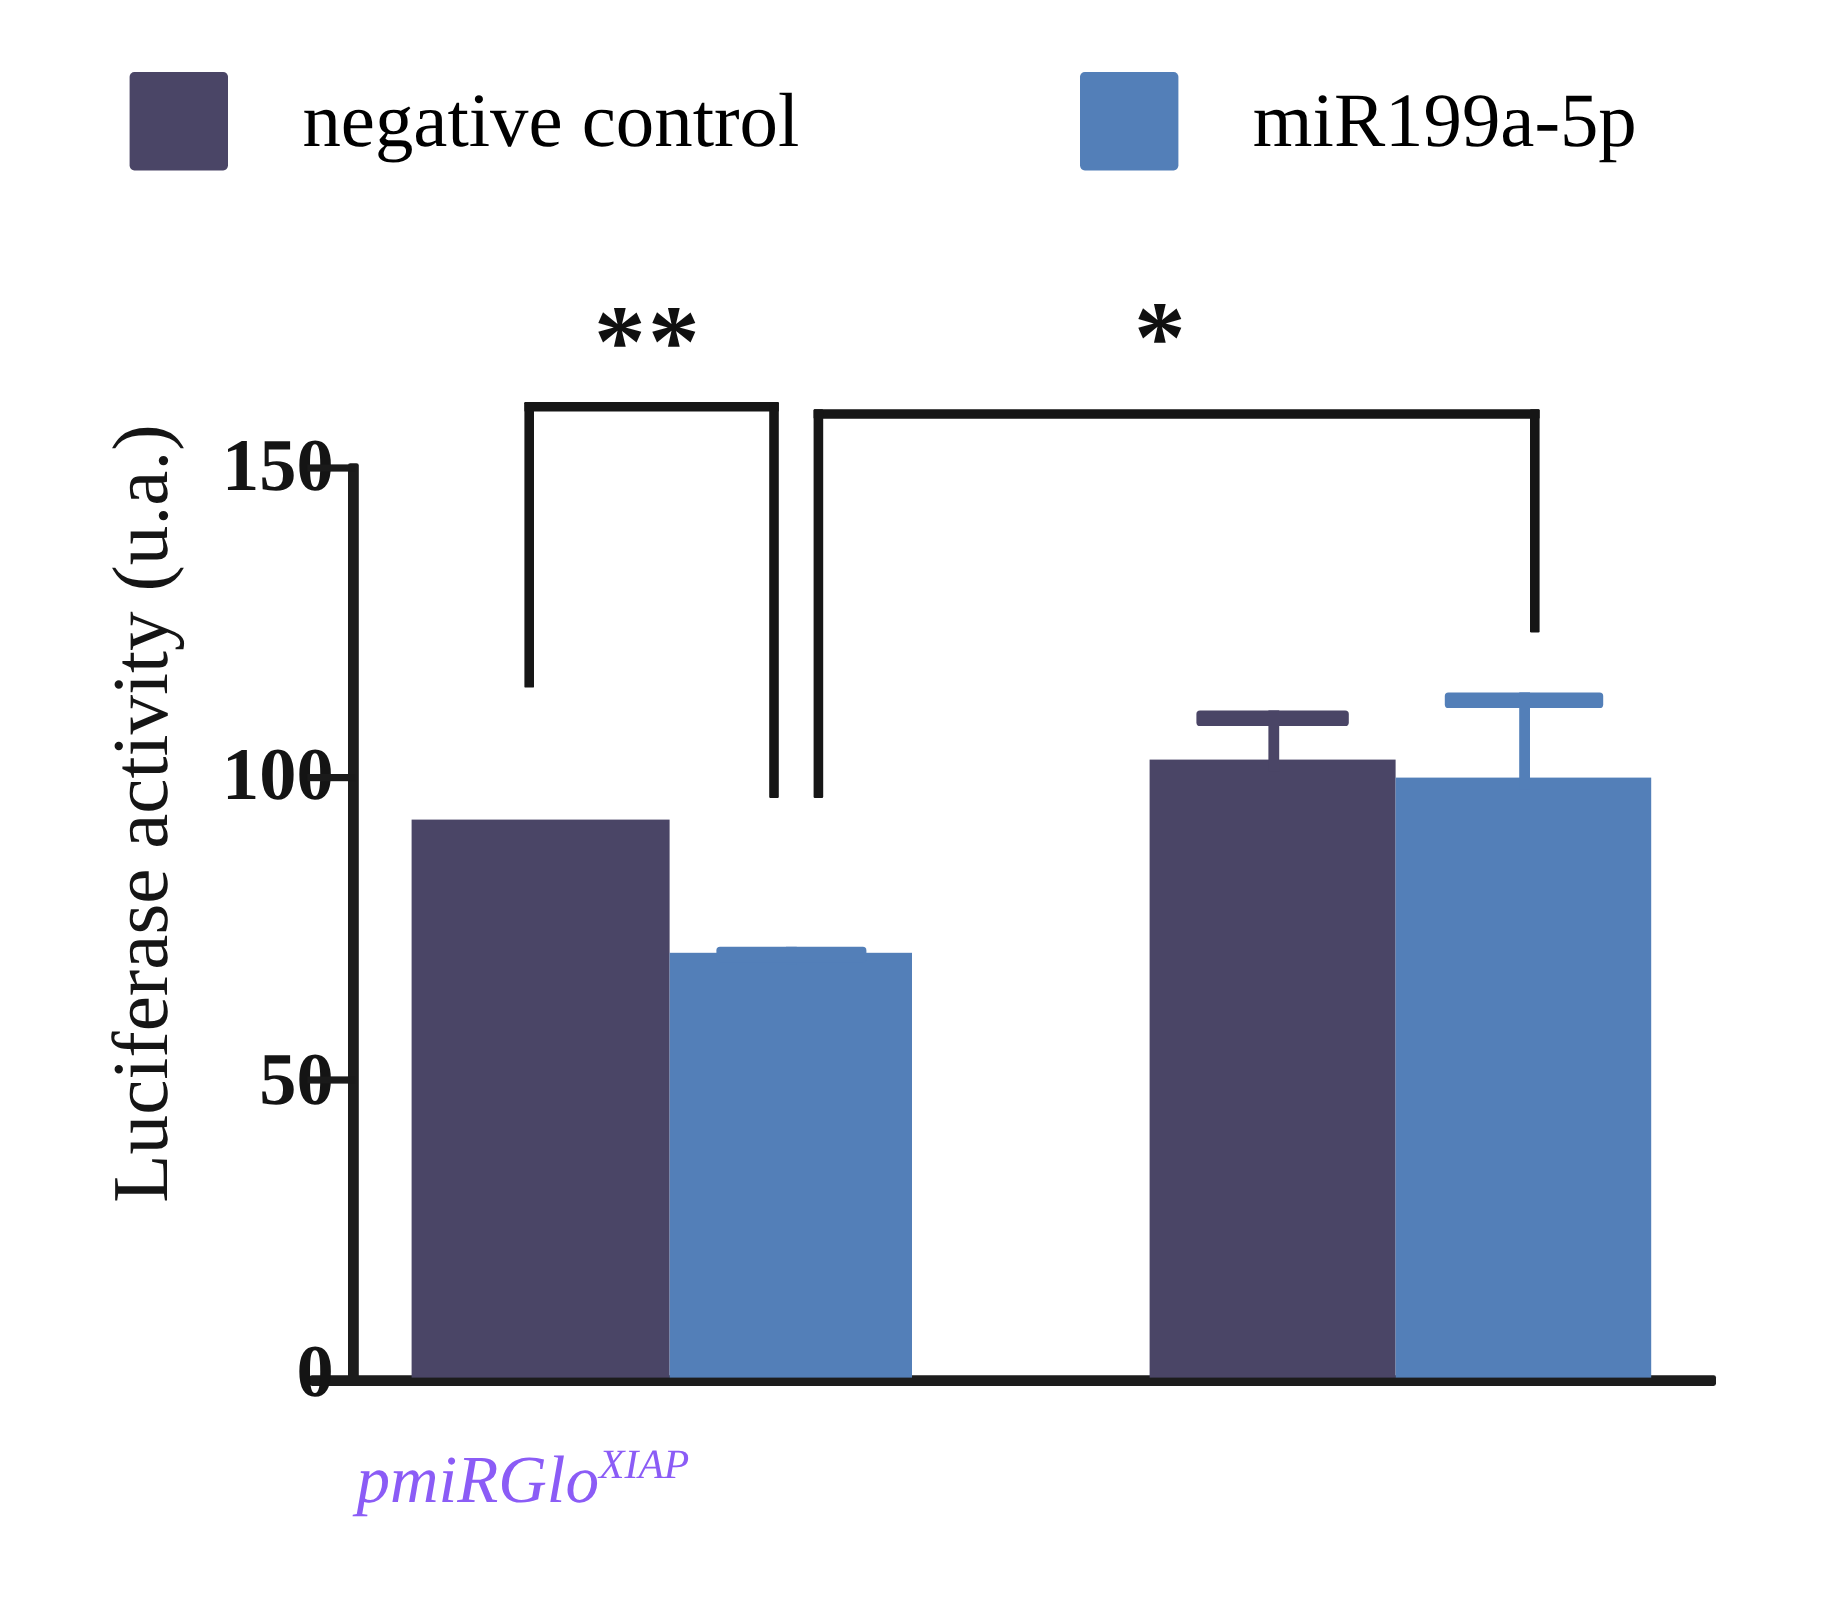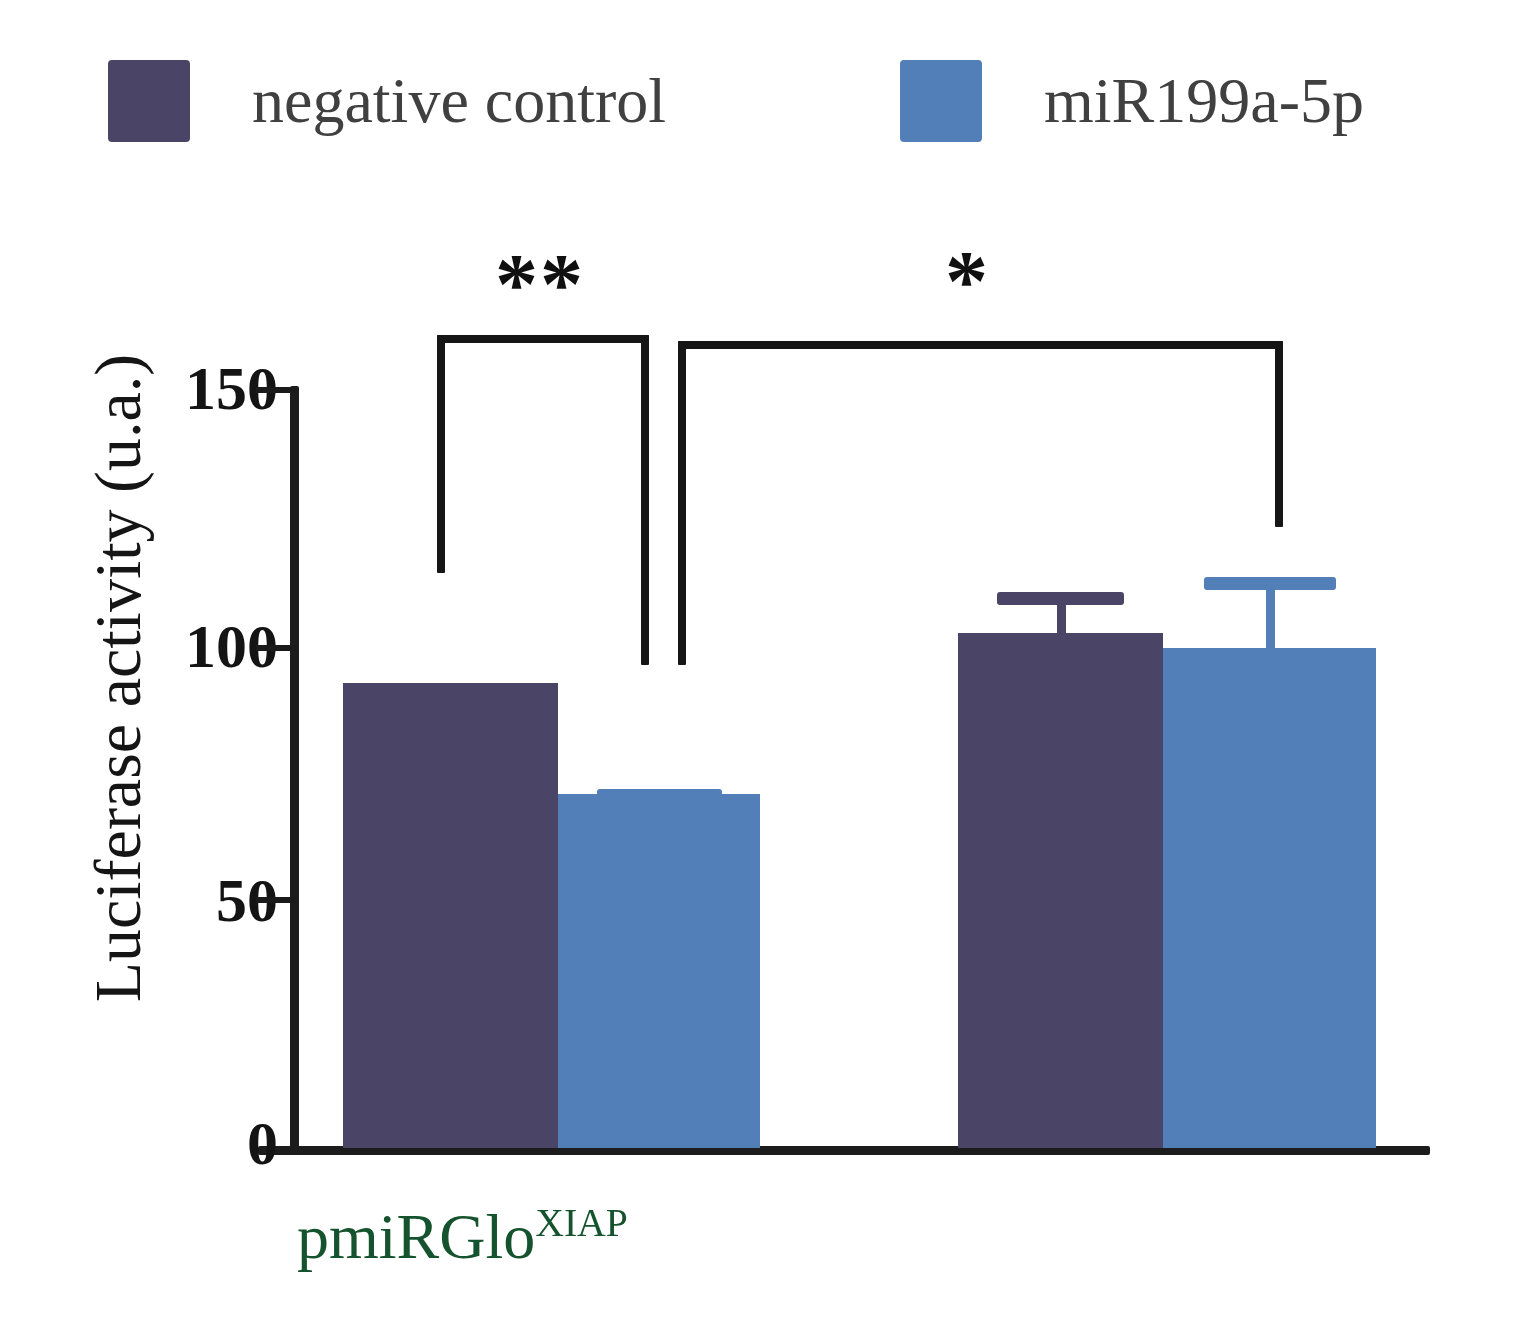--- a/index.html
+++ b/index.html
@@ -12,21 +12,21 @@
   }
   #figure{position:absolute;left:0;top:0;width:1522px;height:1337px;}
 
   
   .legend{position:absolute;left:0;top:60px;width:1522px;height:110px;}
   .legend-entry{position:absolute;display:flex;align-items:center;}
   .legend-entry.e0{left:108px;top:0;}
   .legend-entry.e1{left:900px;top:0;}
   .swatch{width:82px;height:82px;border-radius:4px;display:block;}
   .legend-label{
-    font-size:64px;color:#404040;margin-left:62px;
+    font-size:64px;color:#000000;margin-left:62px;
     white-space:nowrap;line-height:1;
   }
 
   
   .ylabel{
     position:absolute;
     left:-262px;top:640px;
     width:760px;
     transform:rotate(-90deg);
     transform-origin:center center;
@@ -52,21 +52,21 @@
   
   .brk-h{position:absolute;height:8px;background:#161616;border-radius:1px;}
   .brk-v{position:absolute;width:8px;background:#161616;border-radius:1px;}
   .sig{
     position:absolute;font-size:86px;font-weight:bold;color:#101010;
     line-height:1;white-space:nowrap;letter-spacing:2px;
   }
 
   
   .cat{
-    position:absolute;font-size:64px;color:#14532d;white-space:nowrap;line-height:1;
+    position:absolute;font-size:56px;color:#8b5cf6;white-space:nowrap;line-height:1;font-style:italic;
   }
   .cat sup{font-size:0.62em;vertical-align:super;}
 </style>
 </head>
 <body>
 
 <div id="figure">
 
   <div class="legend">
     <div class="legend-entry e0">

